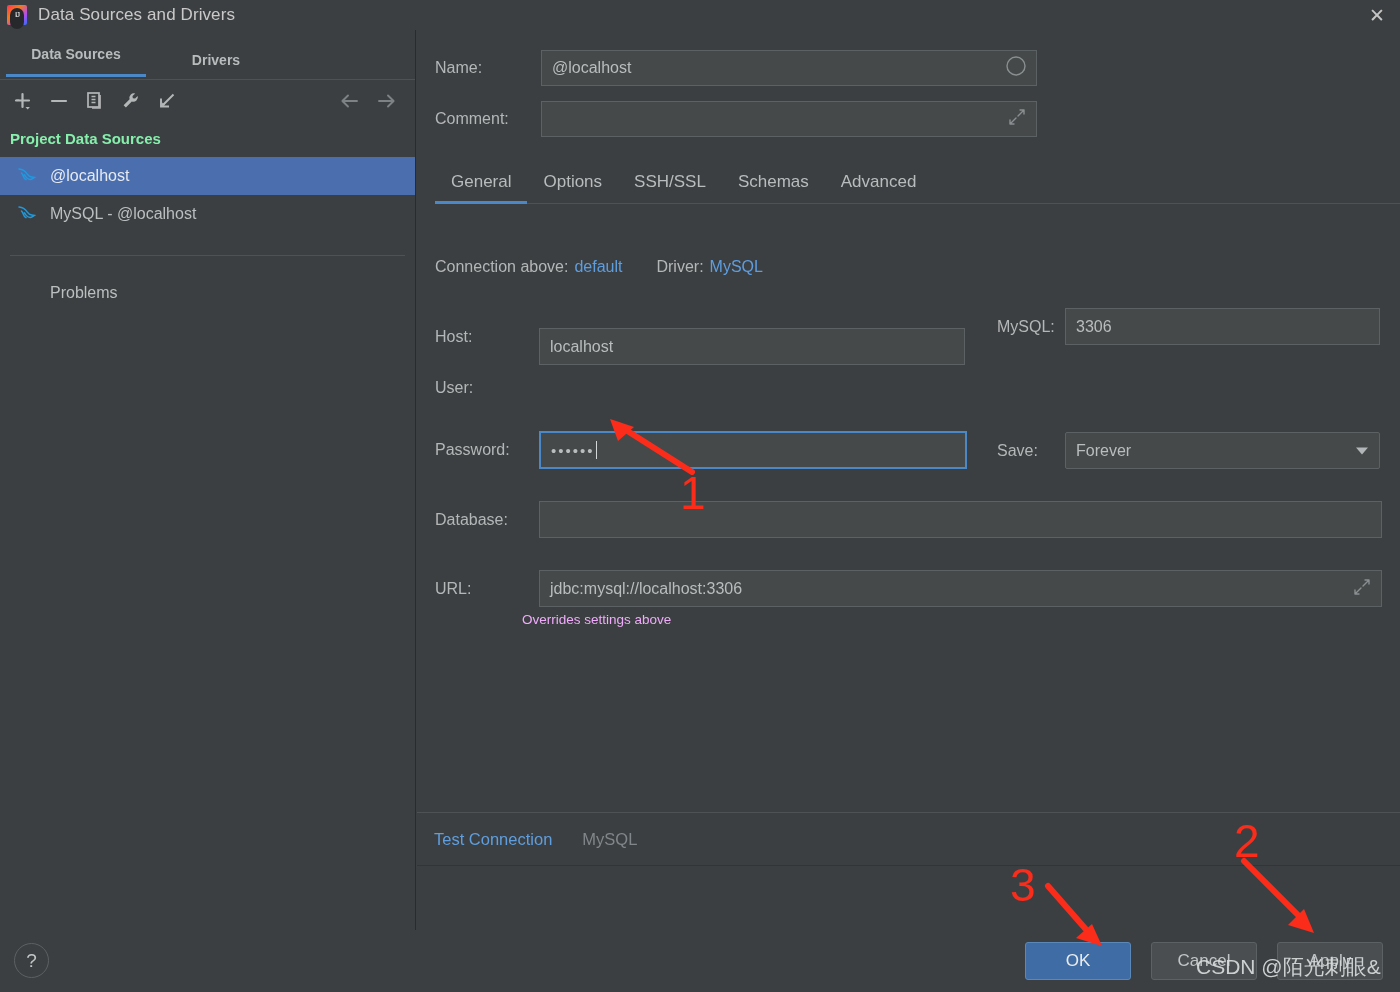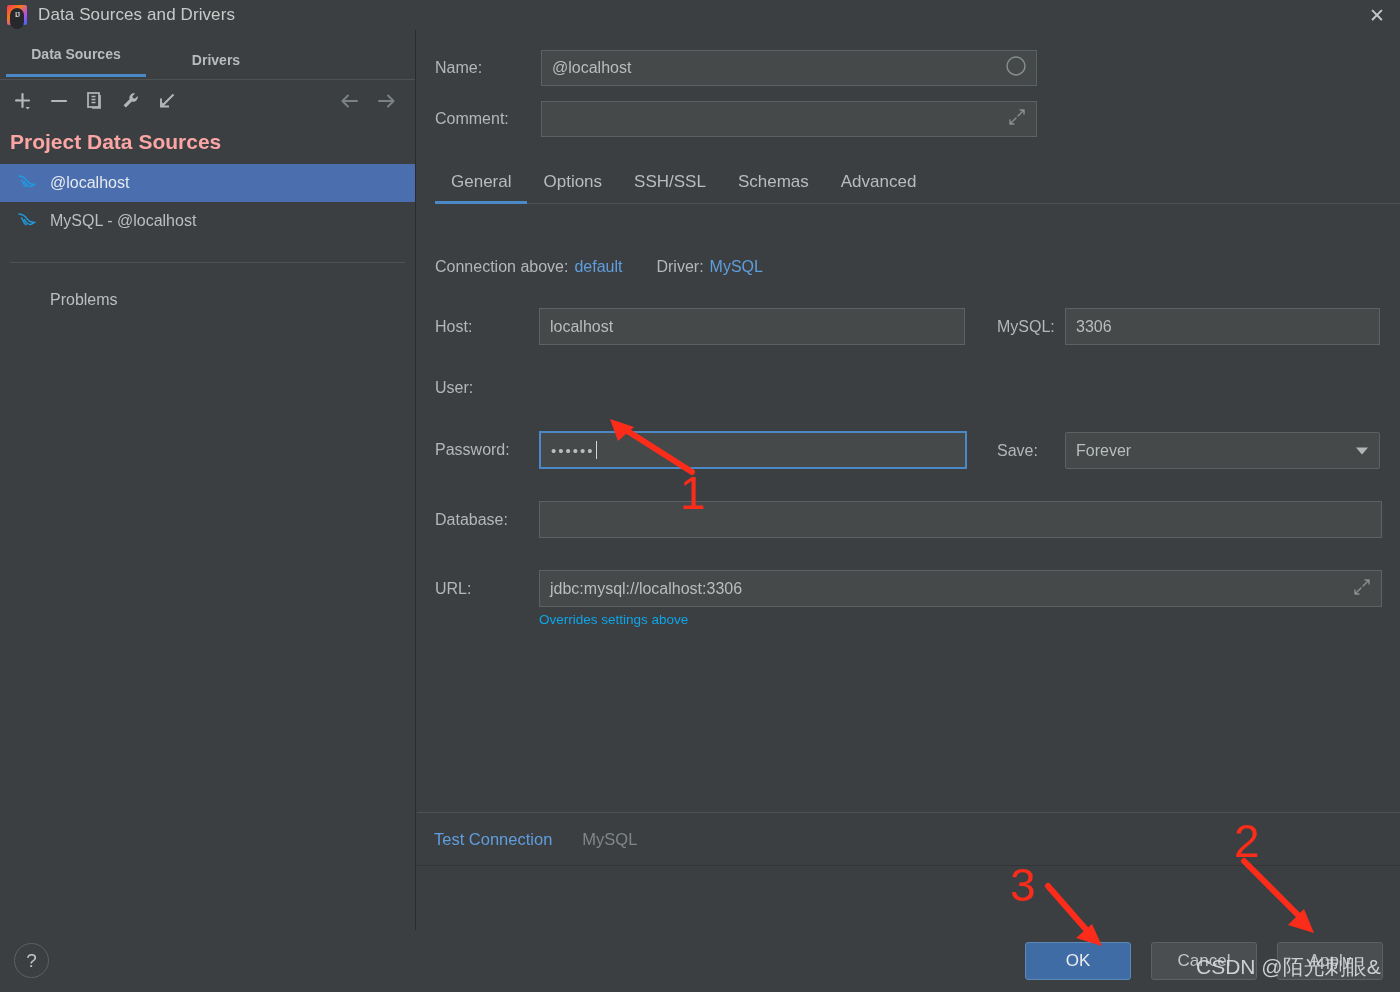--- a/index.html
+++ b/index.html
@@ -76,21 +76,21 @@
   }
   .tb-btn {
     width: 34px; height: 32px;
     display: flex; align-items: center; justify-content: center;
     cursor: pointer; color: #b4b7b8;
   }
   .tb-spacer { flex: 1; }
   .tb-btn.nav { color: #7d8285; }
 
   #lp-group-header {
-    font-size: 21px; font-weight: bold; color: #fca5a5;
+    font-size: 15px; font-weight: bold; color: #86efac;
     padding: 8px 0 10px 10px;
   }
   .ds-row {
     height: 38px; display: flex; align-items: center;
     padding-left: 16px; cursor: pointer;
     font-size: 16px; color: #bcbfc0;
   }
   .ds-row.selected { background: #4b6eaf; color: #e6eaf0; }
   .ds-icon { width: 22px; height: 20px; margin-right: 12px; flex: none; }
   #ds-divider {
@@ -151,21 +151,21 @@
     position: absolute; left: 18px; top: 228px;
     font-size: 16px; color: #b4b7b8;
     display: flex; align-items: center; gap: 6px;
   }
   .link { color: #5f9ede; cursor: pointer; }
   #conn-line .gap { width: 22px; }
 
   
   #row-host { left: 18px; top: 278px; }
   #row-host .field-label { width: 104px; }
-  #field-host { width: 426px; height: 37px; }
+  #field-host { width: 426px; height: 37px; margin-top: 20px; }
   #row-port { left: 580px; top: 278px; }
   #row-port .field-label { width: 68px; }
   #field-port { width: 315px; height: 37px; }
 
   
   #row-user { left: 18px; top: 349px; }
   #row-user .field-label { width: 104px; }
   #field-user { width: 426px; height: 37px; }
 
   
@@ -194,22 +194,22 @@
   
   #row-database { left: 18px; top: 471px; }
   #row-database .field-label { width: 104px; }
   #field-database { width: 843px; height: 37px; }
 
   
   #row-url { left: 18px; top: 540px; }
   #row-url .field-label { width: 104px; }
   #field-url { width: 843px; height: 37px; }
   #url-hint {
-    position: absolute; left: 122px; top: 582px;
-    font-size: 13.5px; color: #0ea5e9; text-align: center;
+    position: absolute; left: 105px; top: 582px;
+    font-size: 13.5px; color: #f0abfc; text-align: center;
   }
 
   
   #test-strip {
     position: absolute; left: 0; bottom: 64px; width: 1141px; height: 54px;
     border-top: 1px solid #4e5254; border-bottom: 1px solid #323435;
     display: flex; align-items: center;
   }
   #test-connection {
     font-size: 16.5px; color: #5f9ede; margin-left: 17px; cursor: pointer;

